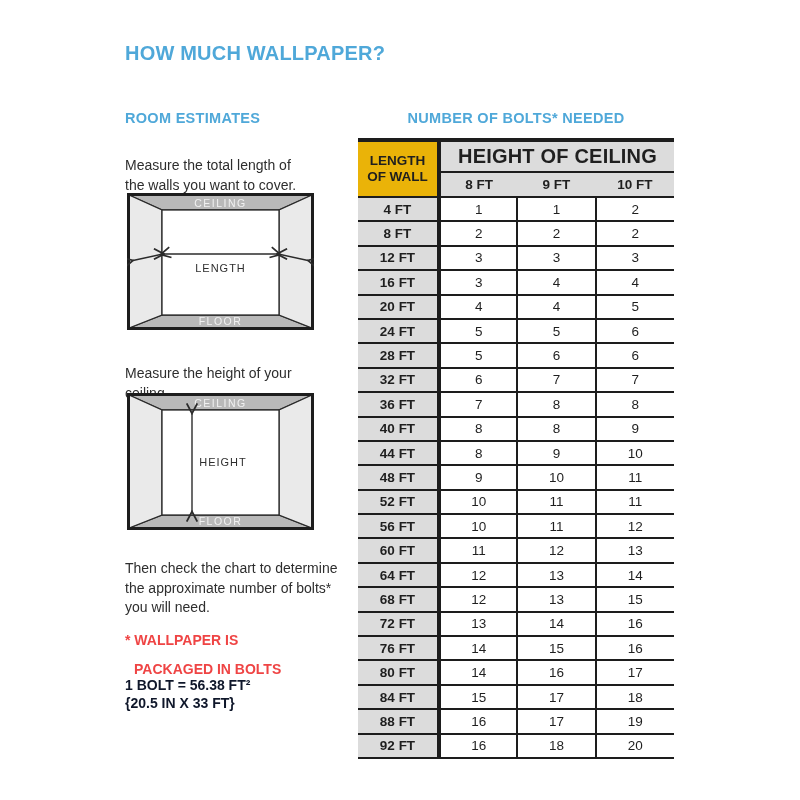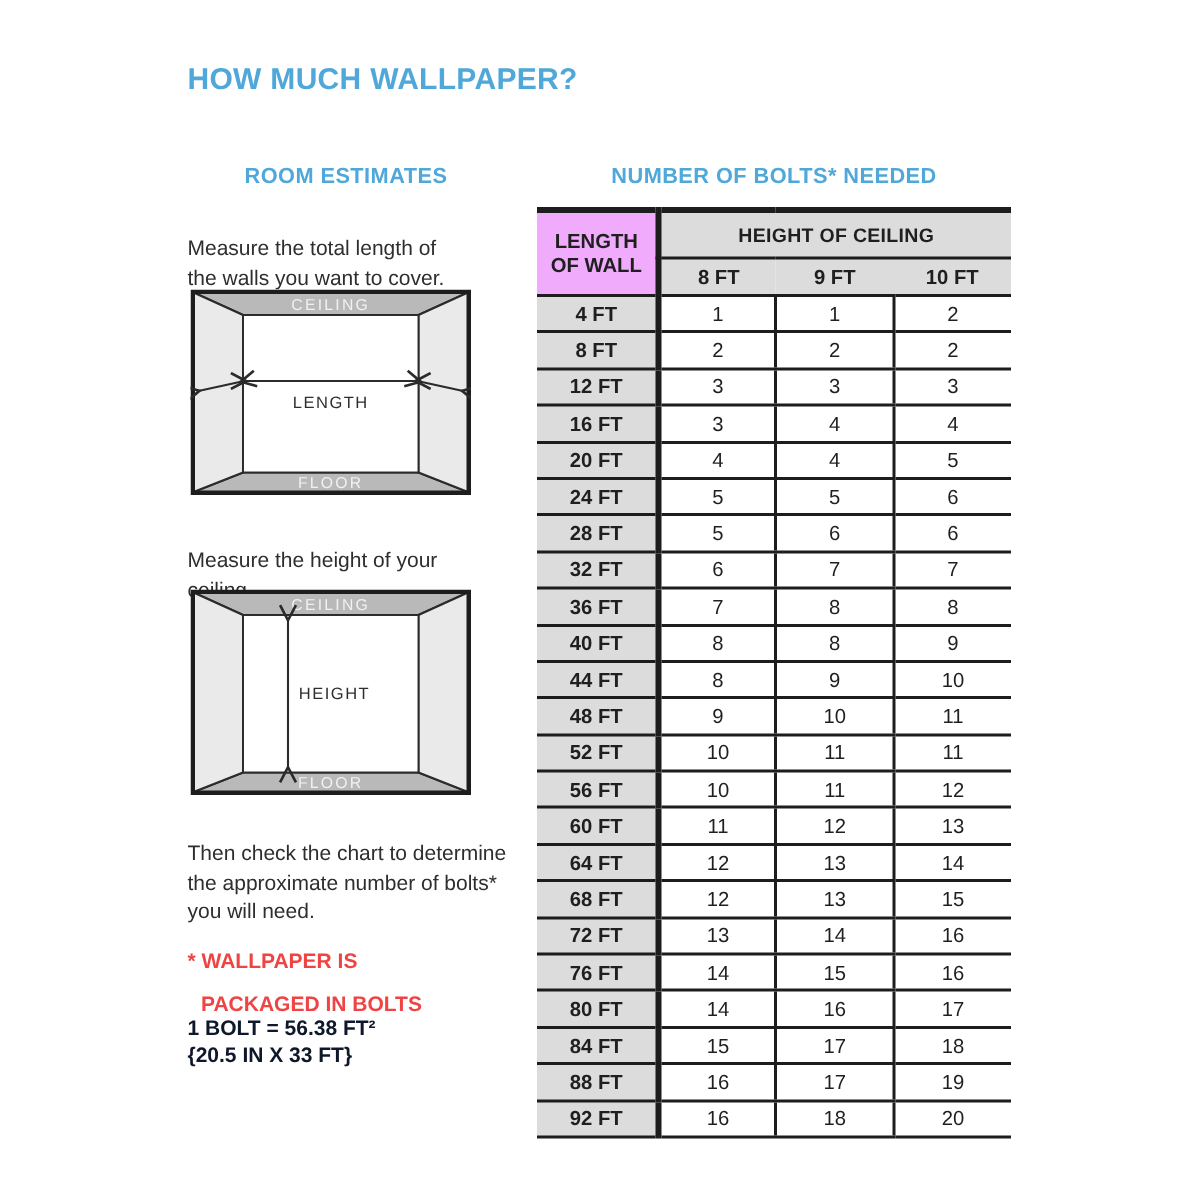--- a/index.html
+++ b/index.html
@@ -8,21 +8,21 @@
     background:#ffffff; color:#2e2e2e;
     font-family:"Liberation Sans", sans-serif;
   }
   .page-title {
     position:absolute; left:125px; top:29px;
     font-size:20px; font-weight:bold; color:#4fa8d9; letter-spacing:0.2px;
   }
   .section-heading {
     font-size:14.5px; font-weight:bold; color:#4fa8d9; letter-spacing:0.3px;
   }
-  #room-estimates-heading { position:absolute; left:125px; top:110px;margin-left:38px; }
+  #room-estimates-heading { position:absolute; left:125px; top:110px; }
   #table-heading {
     position:absolute; left:358px; top:110px; width:316px; text-align:center;
   }
   .step {
     position:absolute; left:125px;
     font-size:14px; line-height:19.5px; color:#2e2e2e;
   }
   #step1 { top:142px; width:188px; }
   #step2 { top:350px; width:188px; }
   #step3 { top:545px; width:216px; }
@@ -39,28 +39,28 @@
     font-size:14px; font-weight:bold; line-height:17.5px; color:#0f172a;
   }
   table.bolts {
     position:absolute; left:358px; top:138px;
     width:316px; table-layout:fixed; border-collapse:collapse;
     border-top:4px solid #1d1d1d; border-bottom:2px solid #1d1d1d;
     color:#1f1f1f;
   }
   table.bolts th, table.bolts td { padding:0; text-align:center; vertical-align:middle; }
   th.wall-header {
-    width:79px; background:#f0abfc;
+    width:79px; background:#eab308;
     border-right:4px solid #1d1d1d; border-bottom:2px solid #1d1d1d;
     font-size:13.5px; line-height:16px;
   }
   th.wall-header .wrap { display:inline-block; width:64px; }
   th.group-header {
     background:#dcdcdc; border-bottom:2px solid #1d1d1d;
-    font-size:13px; height:29px; letter-spacing:0.2px;
+    font-size:20px; height:29px; letter-spacing:0.2px;
   }
   th.sub-header {
     background:#dcdcdc; border-bottom:2px solid #1d1d1d;
     font-size:13.5px; height:23px;
   }
   tbody td { height:22.4px; border-bottom:2px solid #1d1d1d; font-size:13.5px; font-weight:normal; }
   tbody td.wall-cell { background:#dcdcdc; font-weight:bold; border-right:4px solid #1d1d1d; }
   tbody td.bolt-cell + td.bolt-cell { border-left:2px solid #1d1d1d; }
   svg .room-edge { stroke:#2b2b2b; stroke-width:1.3; }
   svg .arrow-line { stroke:#2b2b2b; stroke-width:1.4; fill:none; }

